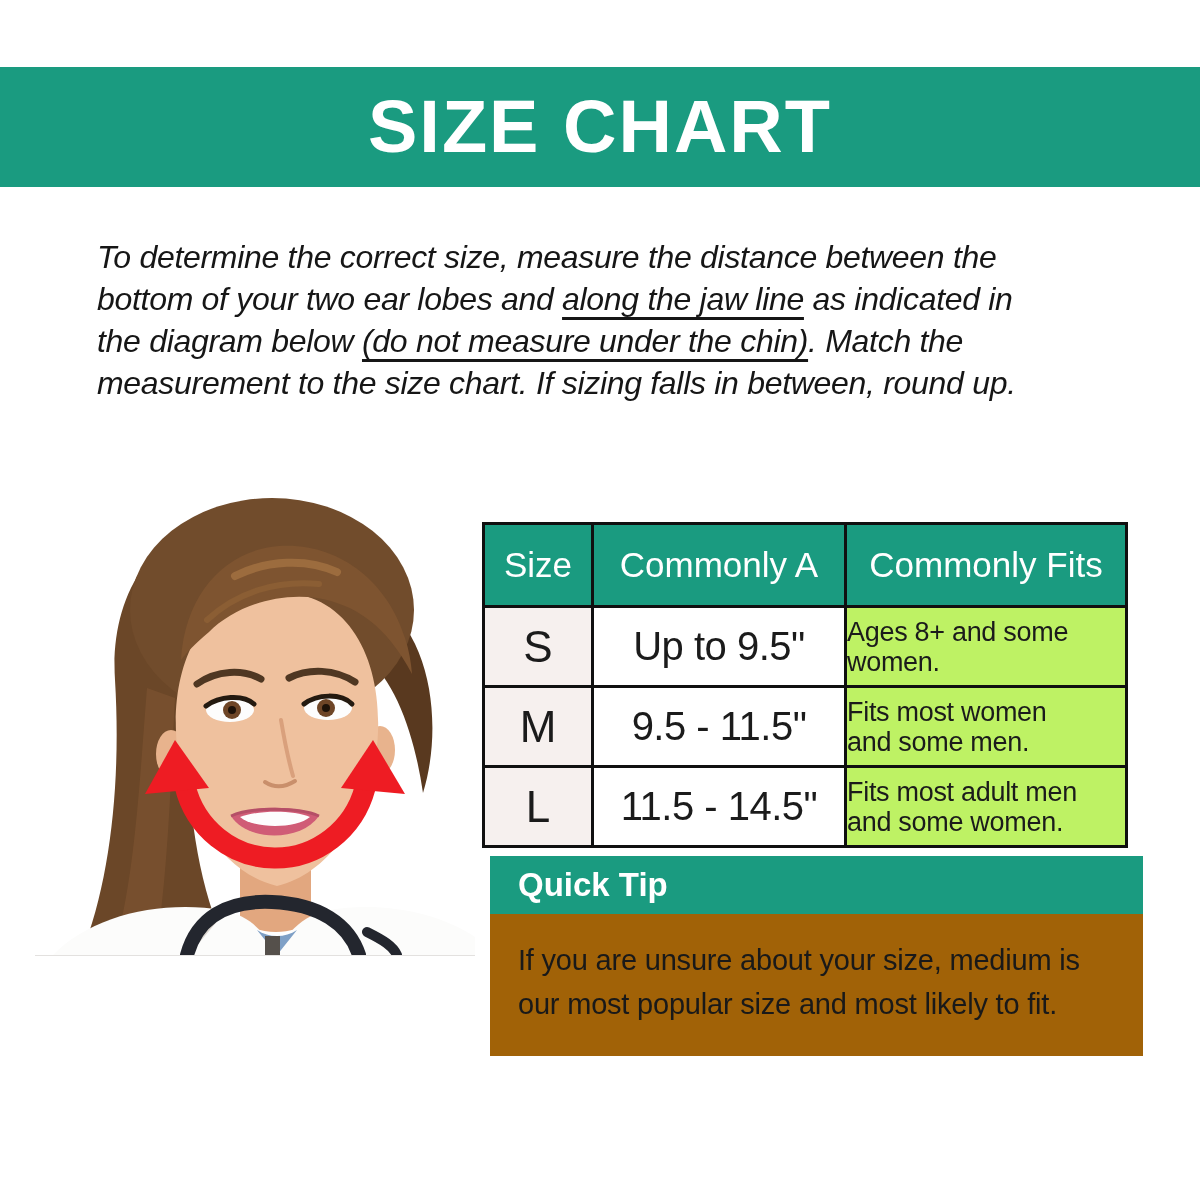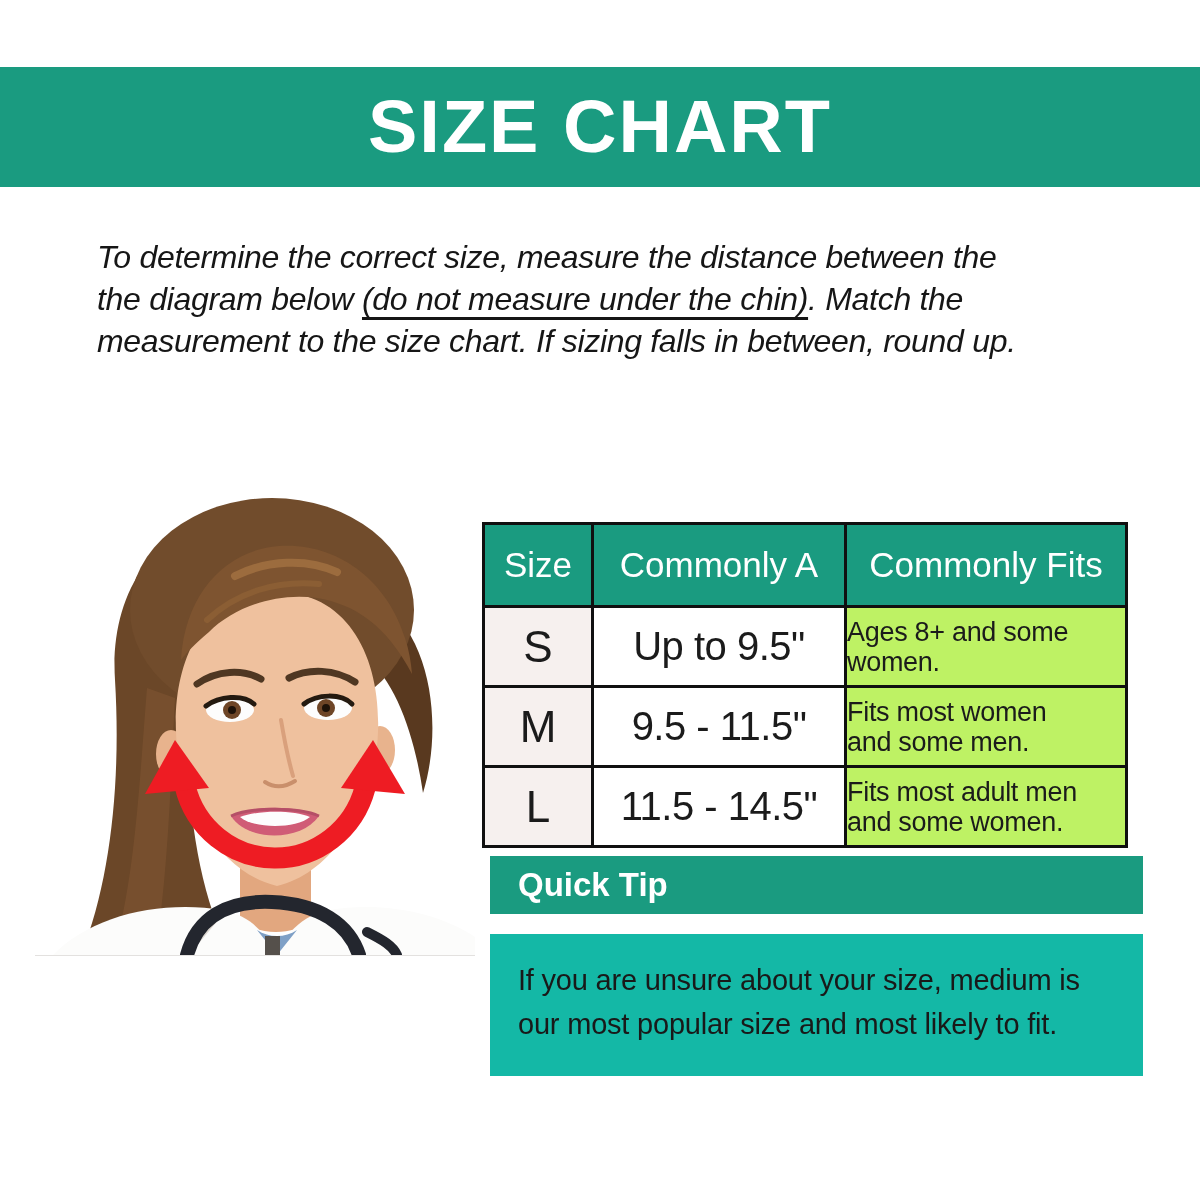--- a/index.html
+++ b/index.html
@@ -26,34 +26,35 @@
   .col-size{width:109px;}
   .col-dist{width:253px;}
   .col-fits{width:281px;}
   .cell-size{background:#F6F0EE;text-align:center;font-size:44px;height:77px;}
   .cell-dist{background:#ffffff;text-align:center;font-size:40px;letter-spacing:-0.5px;}
   .cell-fits{background:#bef264;font-size:27px;line-height:30px;letter-spacing:-0.3px;padding-left:13px;}
   .fits-line{display:block;white-space:nowrap;}
   
   .tip{position:absolute;left:490px;top:856px;width:653px;}
   .tip-header{height:58px;background:#1A9B80;color:#ffffff;font-size:33px;font-weight:700;line-height:58px;padding-left:28px;box-sizing:border-box;}
-  .tip-body{background:#14b8a6;padding:24px 31px 30px 28px;font-size:29px;line-height:44px;letter-spacing:-0.2px;color:#191919;margin-top:20px;}
+  .tip-body{background:#a16207;padding:24px 31px 30px 28px;font-size:29px;line-height:44px;letter-spacing:-0.2px;color:#191919;}
   .tip-line{display:block;white-space:nowrap;}
 </style>
 </head>
 <body>
 
 <div class="canvas">
 
   <div class="banner">
     <div class="banner-title">SIZE CHART</div>
   </div>
 
   <div class="intro">
     <div class="intro-line"><span>To determine the correct size, measure the distance between the</span></div>
+    <div class="intro-line"><span>bottom of your two ear lobes and </span><span class="u">along the jaw line</span><span> as indicated in</span></div>
     <div class="intro-line"><span>the diagram below </span><span class="u">(do not measure under the chin)</span><span>. Match the</span></div>
     <div class="intro-line"><span>measurement to the size chart. If sizing falls in between, round up.</span></div>
   </div>
 
   <div class="portrait">
     <svg width="440" height="467" viewBox="0 0 440 467" xmlns="http://www.w3.org/2000/svg">
 
       <path d="M 340 110 C 398 145 408 240 388 305 C 380 250 362 195 330 168 Z" fill="#59391F"></path>
 
       <path d="M 225 14 C 125 26 74 100 80 192 C 86 292 76 392 46 467 L 196 467 C 160 400 150 300 152 212 C 154 150 178 86 225 14 Z" fill="#6B4728"></path>

